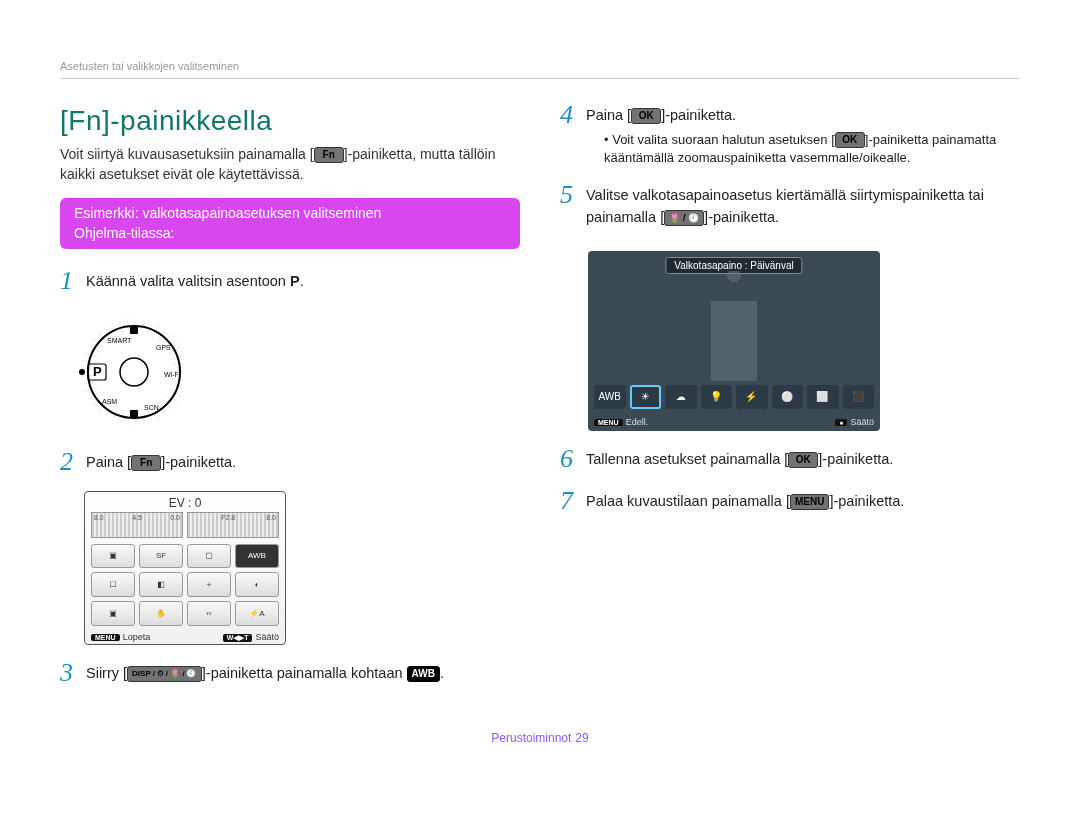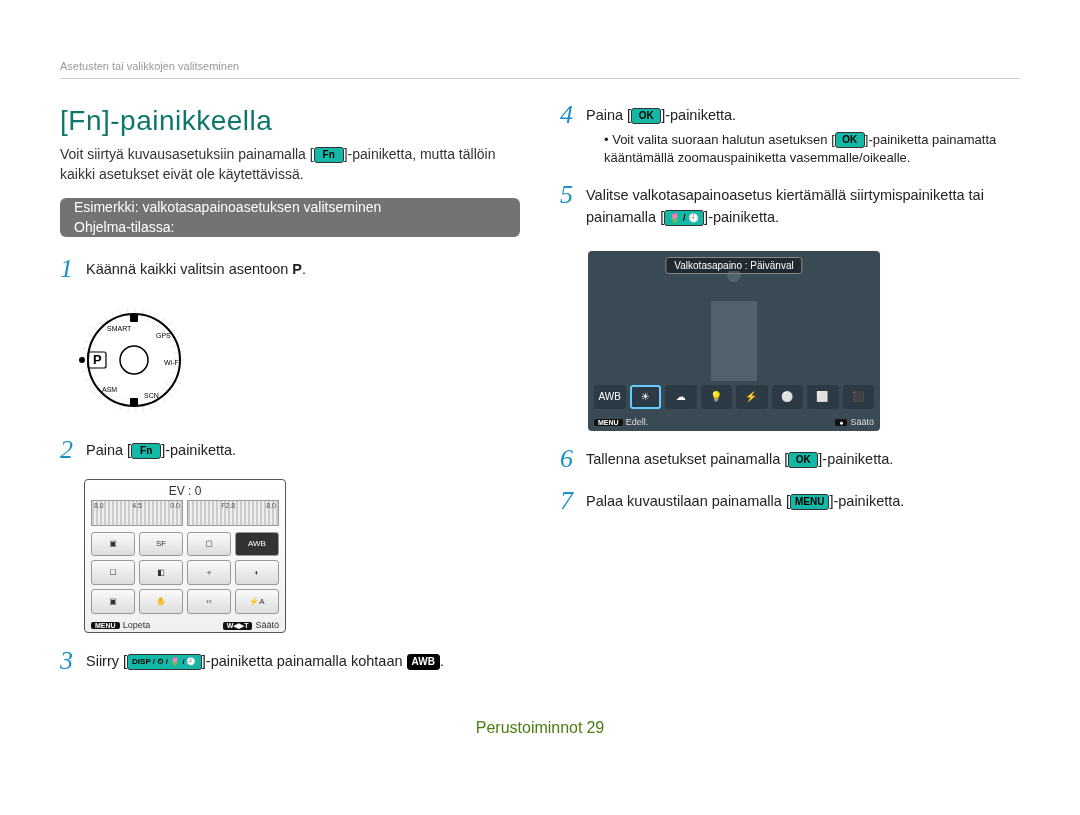--- a/index.html
+++ b/index.html
@@ -40,24 +40,24 @@
     font-size: 28px;
     margin: 4px 0 8px 0;
     letter-spacing: 0.5px;
   }
   .intro, .step-text, .bullet-text {
     font-size: 14px;
     line-height: 1.4;
     color: #333;
   }
   .example-box {
-    background: #737373;
+    background: #d946ef;
     color: #fff;
     border-radius: 6px;
-    padding: 0 14px;
+    padding: 6px 14px;
     font-size: 14px;
     margin: 14px 0 18px 0;
     line-height: 1.4;
   }
   .step {
     display: flex;
     align-items: flex-start;
     margin: 14px 0;
   }
   .step-num {
@@ -82,21 +82,21 @@
     align-items: center;
     justify-content: center;
     min-width: 20px;
     height: 14px;
     padding: 0 4px;
     border: 1px solid #333;
     border-radius: 3px;
     font-size: 10px;
     font-weight: bold;
     vertical-align: middle;
-    background: #14b8a6;
+    background: #737373;
     color: #000;
     line-height: 1;
   }
   .ibox.black { background:#000; color:#fff; border-color:#000;}
   .sym {
     font-weight: bold;
     font-family: Arial, sans-serif;
   }
   .dial-svg {
     margin: 8px 0 4px 14px;
@@ -232,22 +232,22 @@
     display:flex; justify-content:space-between;
     font-size:9px; color:#ddd;
   }
 
   ul.note { list-style: none; padding-left: 18px; margin: 4px 0 0 0;}
   ul.note li::before { content: "• "; }
   ul.note li { font-size: 13px; line-height:1.4;}
 
   .footer {
     text-align: center;
-    font-size: 16px;
-    color: #4d7c0f;
+    font-size: 12px;
+    color: #8b5cf6;
     margin-top: 30px;
   }
   .footer .pagenum { margin-left: 4px; }
 </style>
 </head>
 <body>
 
 <div class="page">
   <div class="breadcrumb">Asetusten tai valikkojen valitseminen</div>
   <hr class="top-rule">
@@ -263,21 +263,21 @@
 
       <div class="example-box">
         <span>Esimerkki: valkotasapainoasetuksen valitseminen</span><br>
         <span>Ohjelma-tilassa:</span>
       </div>
 
       
       <div class="step">
         <span class="step-num">1</span>
         <span class="step-body">
-          <span>Käännä kaikki valitsin asentoon </span><span class="sym">P</span><span>.</span>
+          <span>Käännä valita valitsin asentoon </span><span class="sym">P</span><span>.</span>
         </span>
       </div>
 
       
       <svg class="dial-svg" width="110" height="108" viewBox="0 0 110 108">
         <circle cx="60" cy="54" r="46" fill="#fff" stroke="#000" stroke-width="2"></circle>
         <circle cx="60" cy="54" r="46" fill="none" stroke="#000" stroke-width="14" stroke-dasharray="1 6" stroke-dashoffset="0" opacity="0.08"></circle>
         <circle cx="60" cy="54" r="14" fill="#fff" stroke="#000" stroke-width="1.5"></circle>
 
         <rect x="56" y="8" width="8" height="8" fill="#000" rx="1"></rect>

